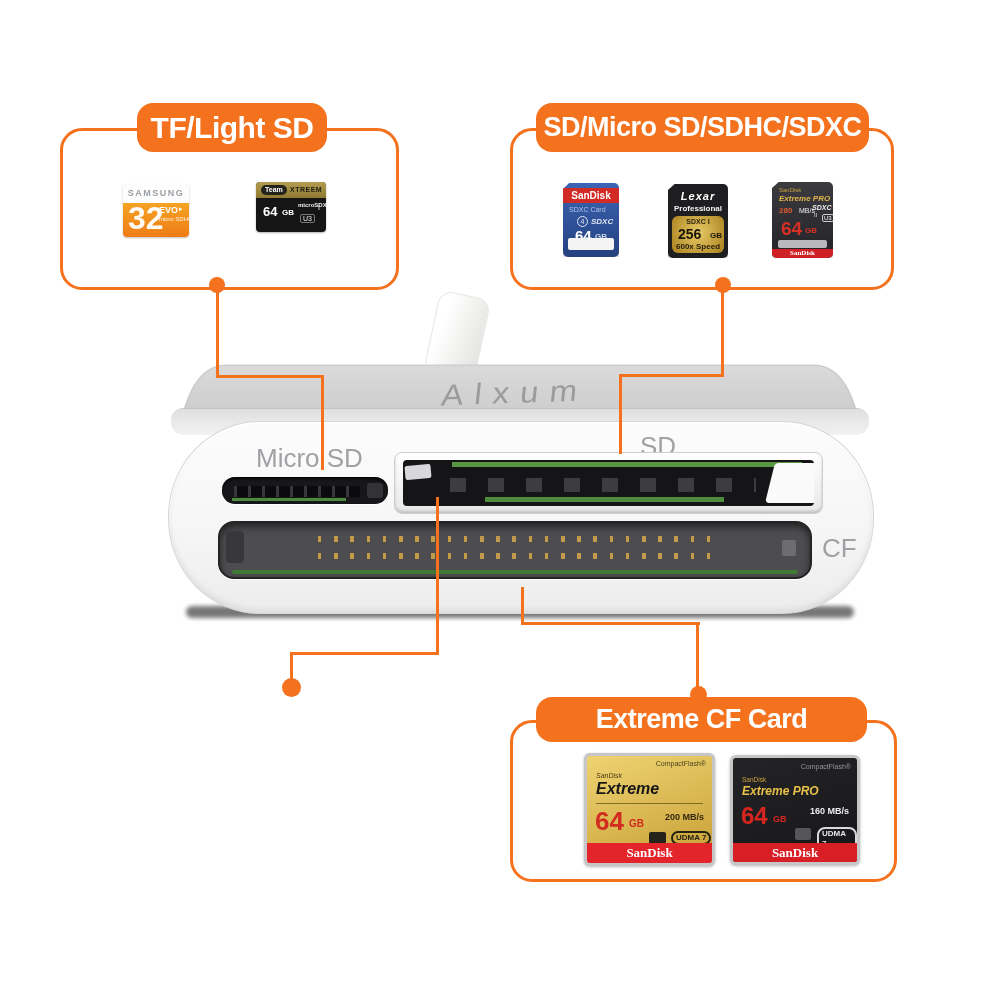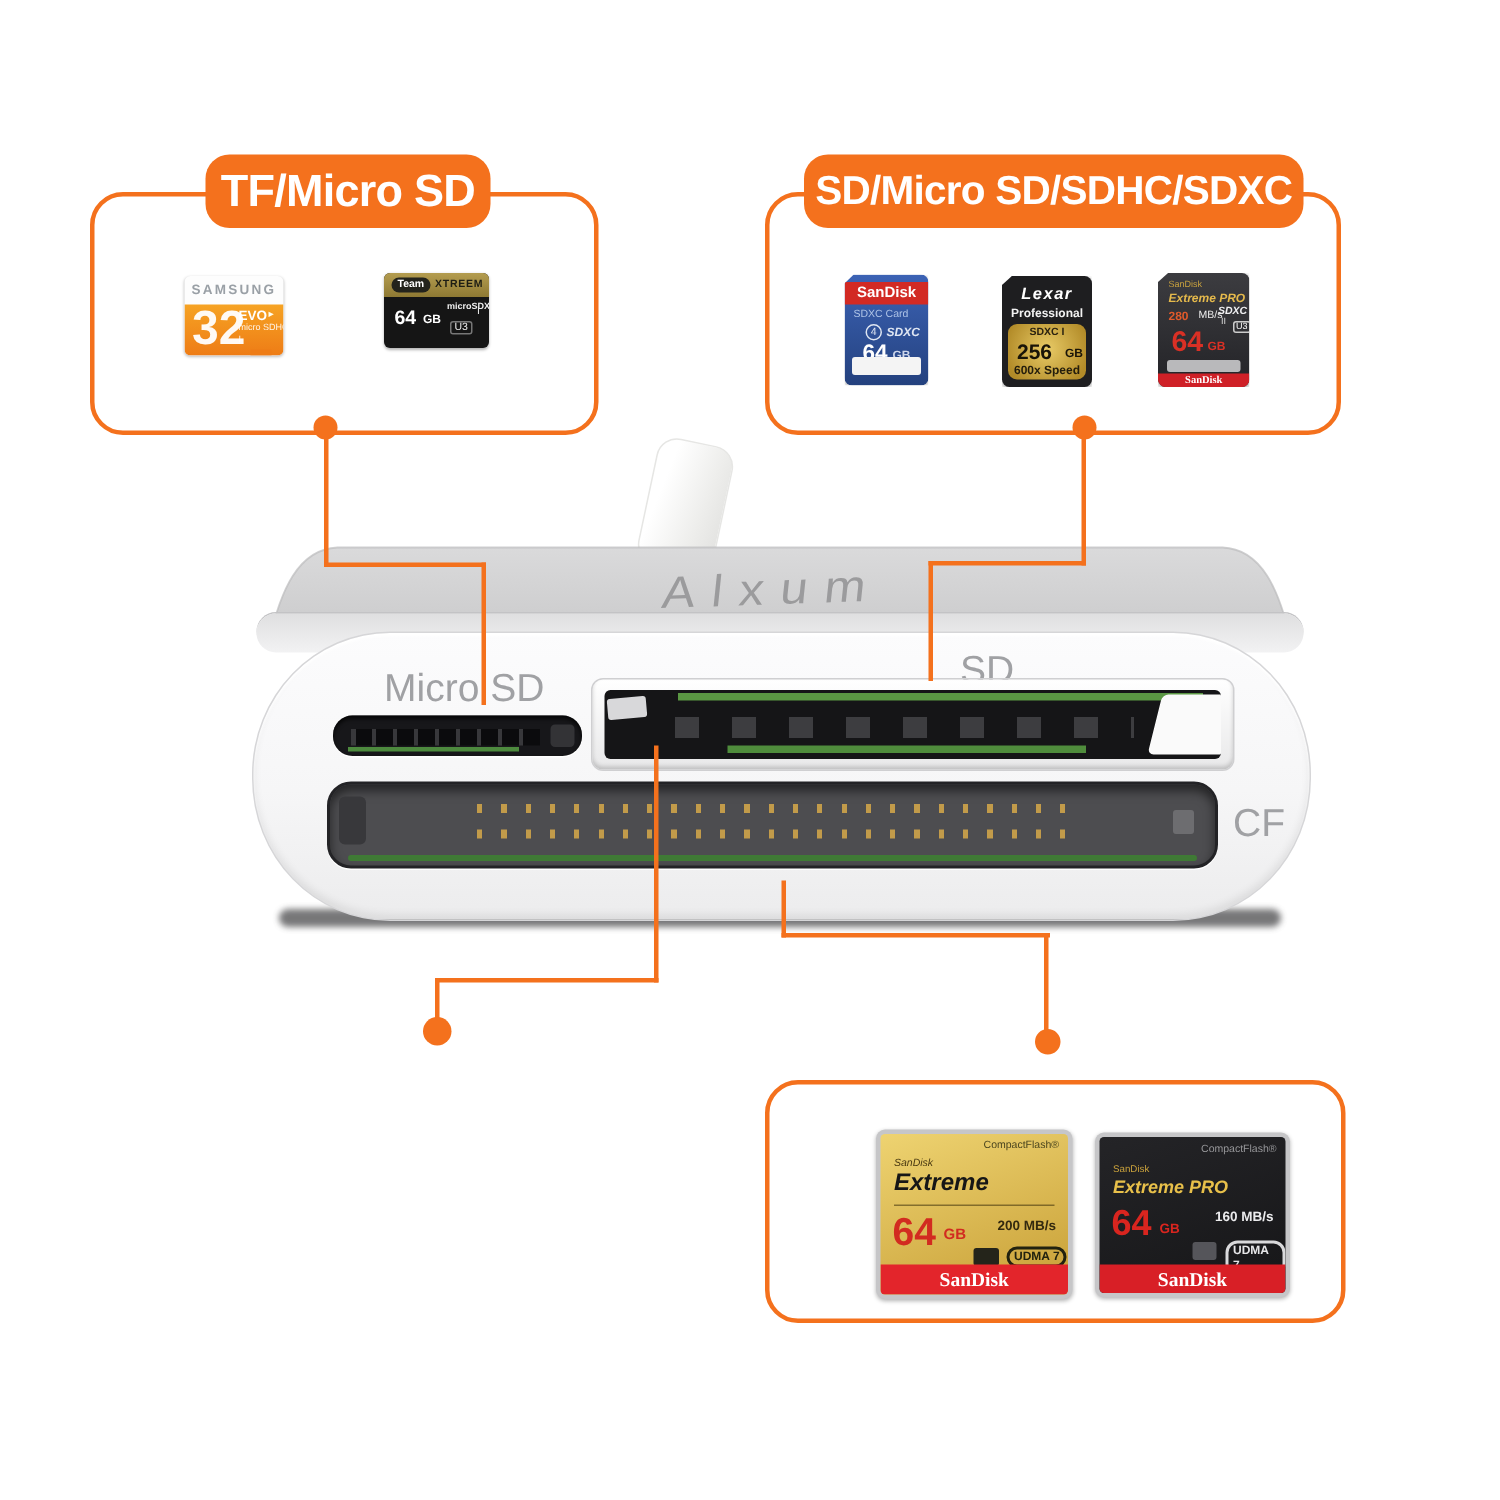--- a/index.html
+++ b/index.html
@@ -259,21 +259,21 @@
   <div class="cline" style="left:290px;top:652px;width:149px;height:3px;"></div>
   <div class="cline" style="left:290px;top:652px;width:3px;height:32px;"></div>
   <div class="cdot" style="left:282px;top:678px;width:19px;height:19px;"></div>
 
   <div class="cline" style="left:521px;top:587px;width:3px;height:38px;"></div>
   <div class="cline" style="left:521px;top:622px;width:179px;height:3px;"></div>
   <div class="cline" style="left:696px;top:622px;width:3px;height:72px;"></div>
   <div class="cdot" style="left:690px;top:686px;width:17px;height:17px;"></div>
 
   <div class="obox box-tf"></div>
-  <div class="pill pill-tf">TF/Micro SD</div>
+  <div class="pill pill-tf">TF/Light SD</div>
 
   <div class="card card-samsung">
     <div class="t brand">SAMSUNG</div>
     <div class="body">
       <span class="t cap">32</span>
       <span class="t line">EVO</span>
       <span class="t arrow">▸</span>
       <span class="t type">micro SDHC</span>
       <span class="t uhs">I</span>
     </div>
@@ -325,20 +325,21 @@
     <span class="t bus">II</span>
     <span class="t cls">U3</span>
     <span class="t cap">64</span>
     <span class="t unit">GB</span>
     <div class="strip"></div>
     <div class="foot">SanDisk</div>
   </div>
 
 
   <div class="obox box-cf"></div>
+  <div class="pill pill-cf">Extreme CF Card</div>
 
   <div class="card cfcard card-cfgold">
     <div class="face">
       <span class="t hdr" style="position:absolute;">CompactFlash®</span>
       <span class="t brand" style="position:absolute;">SanDisk</span>
       <span class="t line" style="position:absolute;">Extreme</span>
       <div class="rule"></div>
       <span class="t cap" style="position:absolute;">64</span>
       <span class="t unit" style="position:absolute;">GB</span>
       <span class="t speed" style="position:absolute;">200 MB/s</span>

